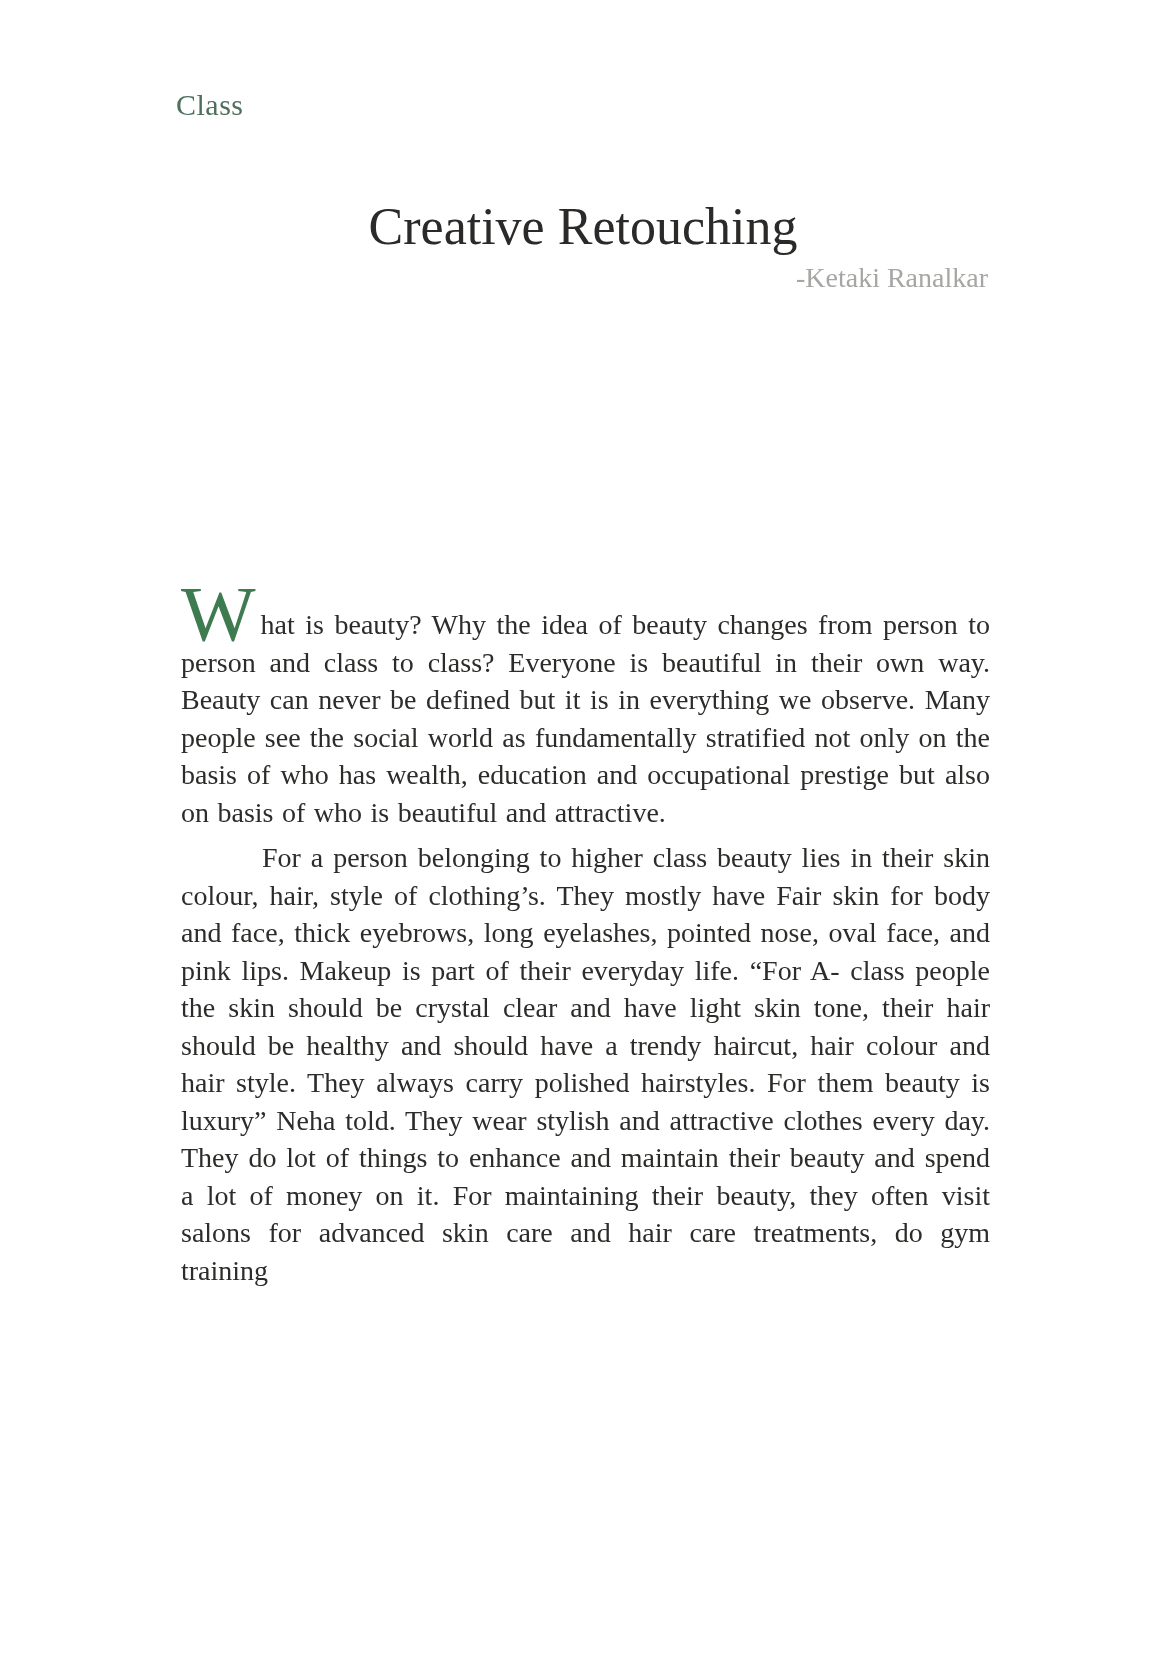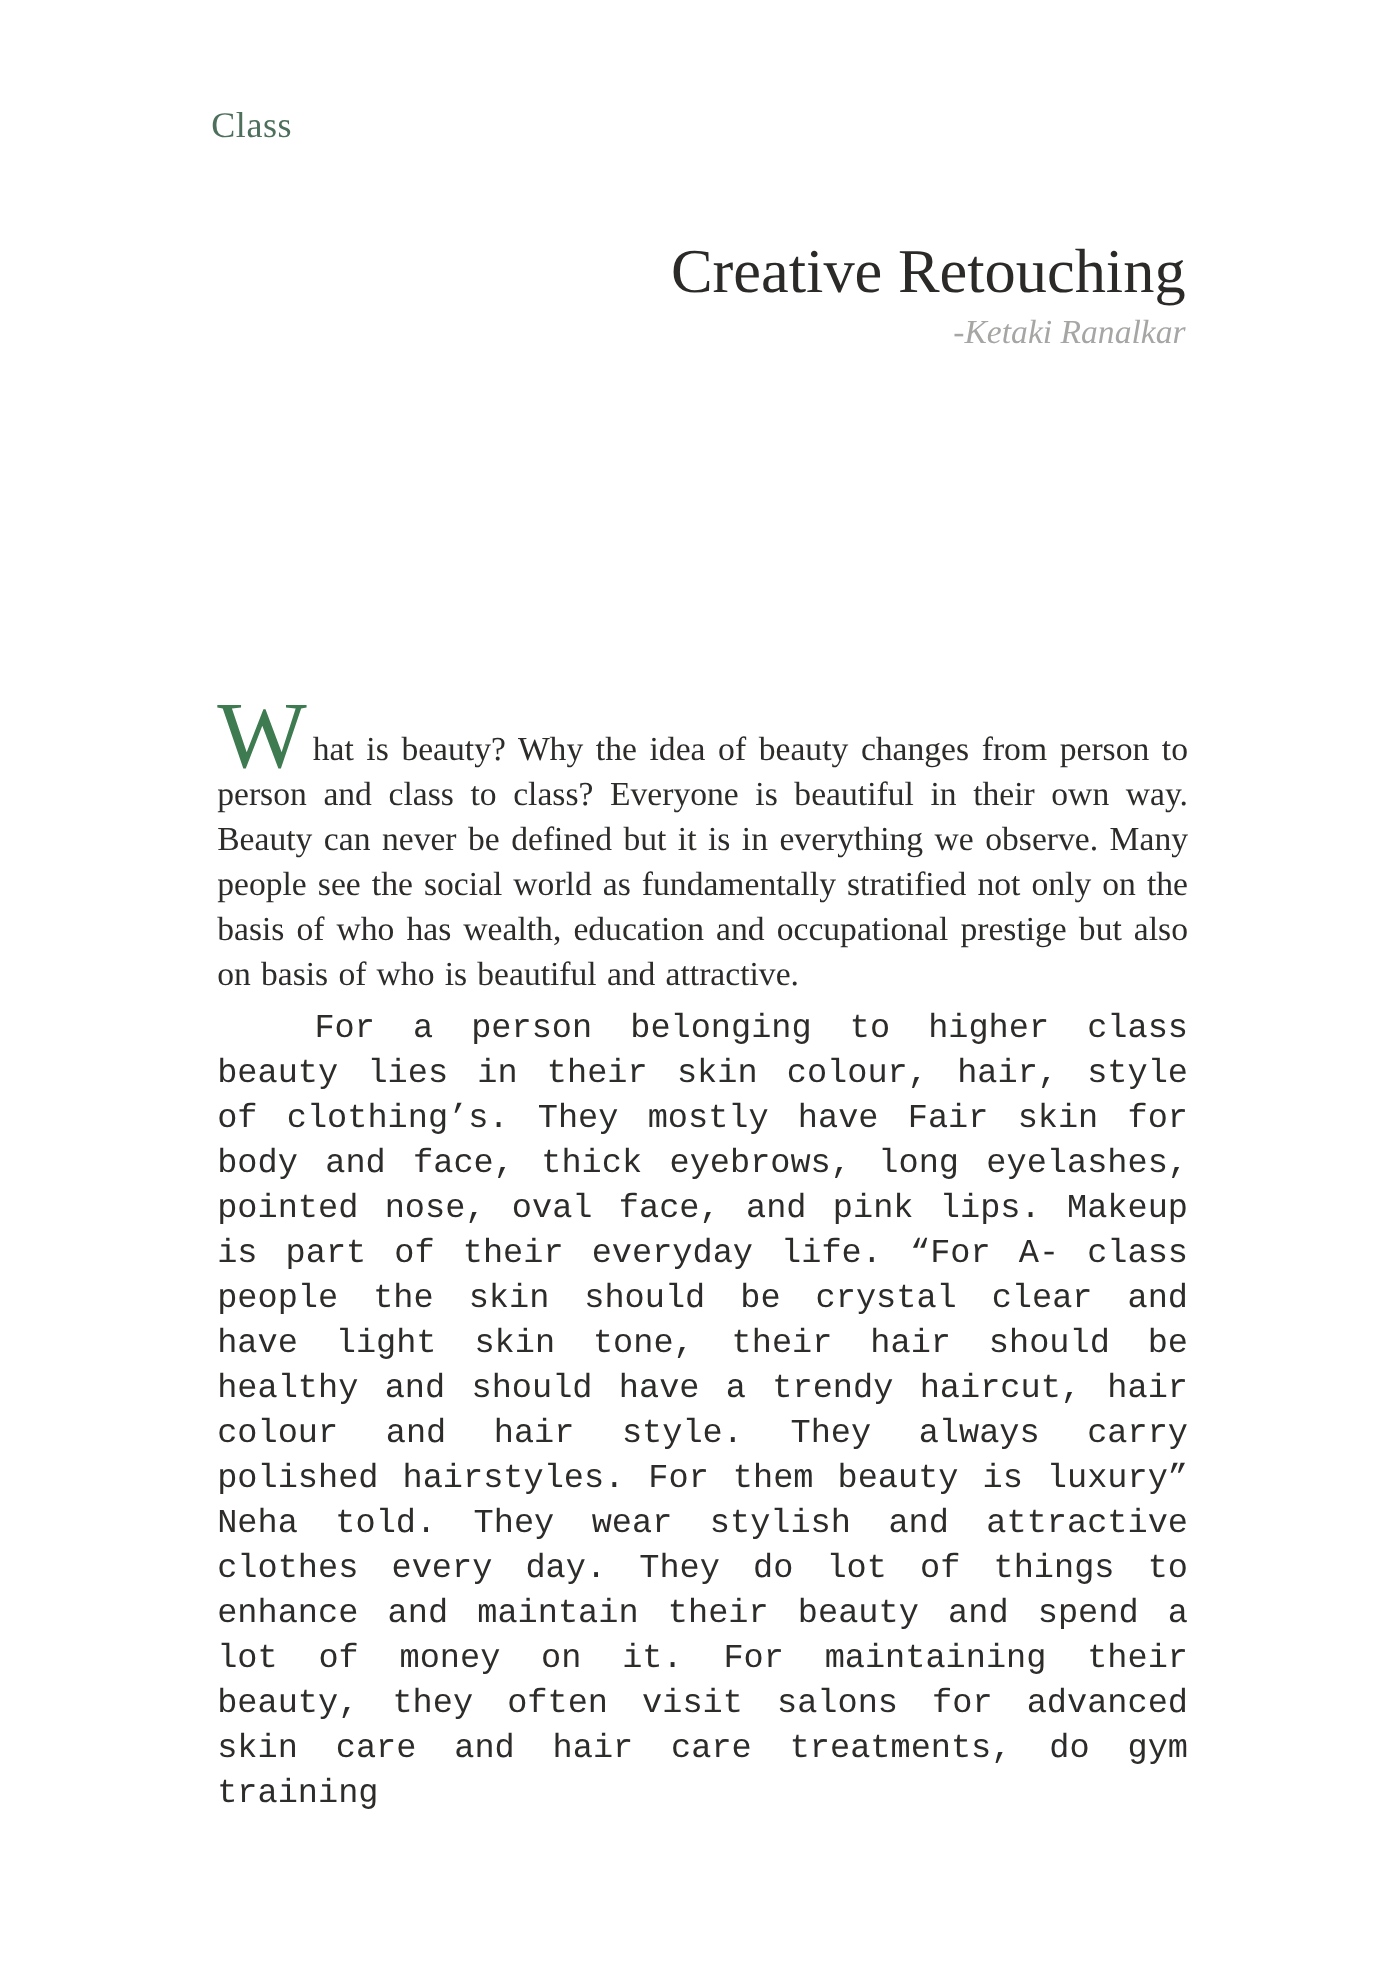--- a/index.html
+++ b/index.html
@@ -25,31 +25,30 @@
   }
   .title {
     position: absolute;
     left: 178px;
     width: 810px;
     top: 198px;
     margin: 0;
     font-size: 52px;
     font-weight: normal;
     line-height: 1.1;
-    text-align: right;
+    text-align: center;
     letter-spacing: 0px;
     color: var(--title-text, #2b2a28);
   }
   .author {
     position: absolute;
     left: 178px;
     width: 810px;
     top: 262px;
     text-align: right;
-    font-style: italic;
     font-size: 28px;
     color: var(--author-gray, #a6a6a4);
   }
   .body-text {
     position: absolute;
     left: 181px;
     width: 809px;
     top: 606px;
     font-size: 28px;
     line-height: 37.5px;
@@ -59,21 +58,20 @@
   }
   .para {
     margin: 0 0 8px 0;
     padding: 0;
   }
   .para.indent {
     text-indent: 81px;
   }
   .para.justify-last {
     text-align-last: justify;
-    font-family: Liberation Mono, monospace;
   }
   .dropcap {
     float: left;
     height: 30px;
     line-height: 30px;
     font-size: 79px;
     margin-top: -7px;
     padding-right: 5px;
     color: var(--accent-green, #3e7b50);
   }

